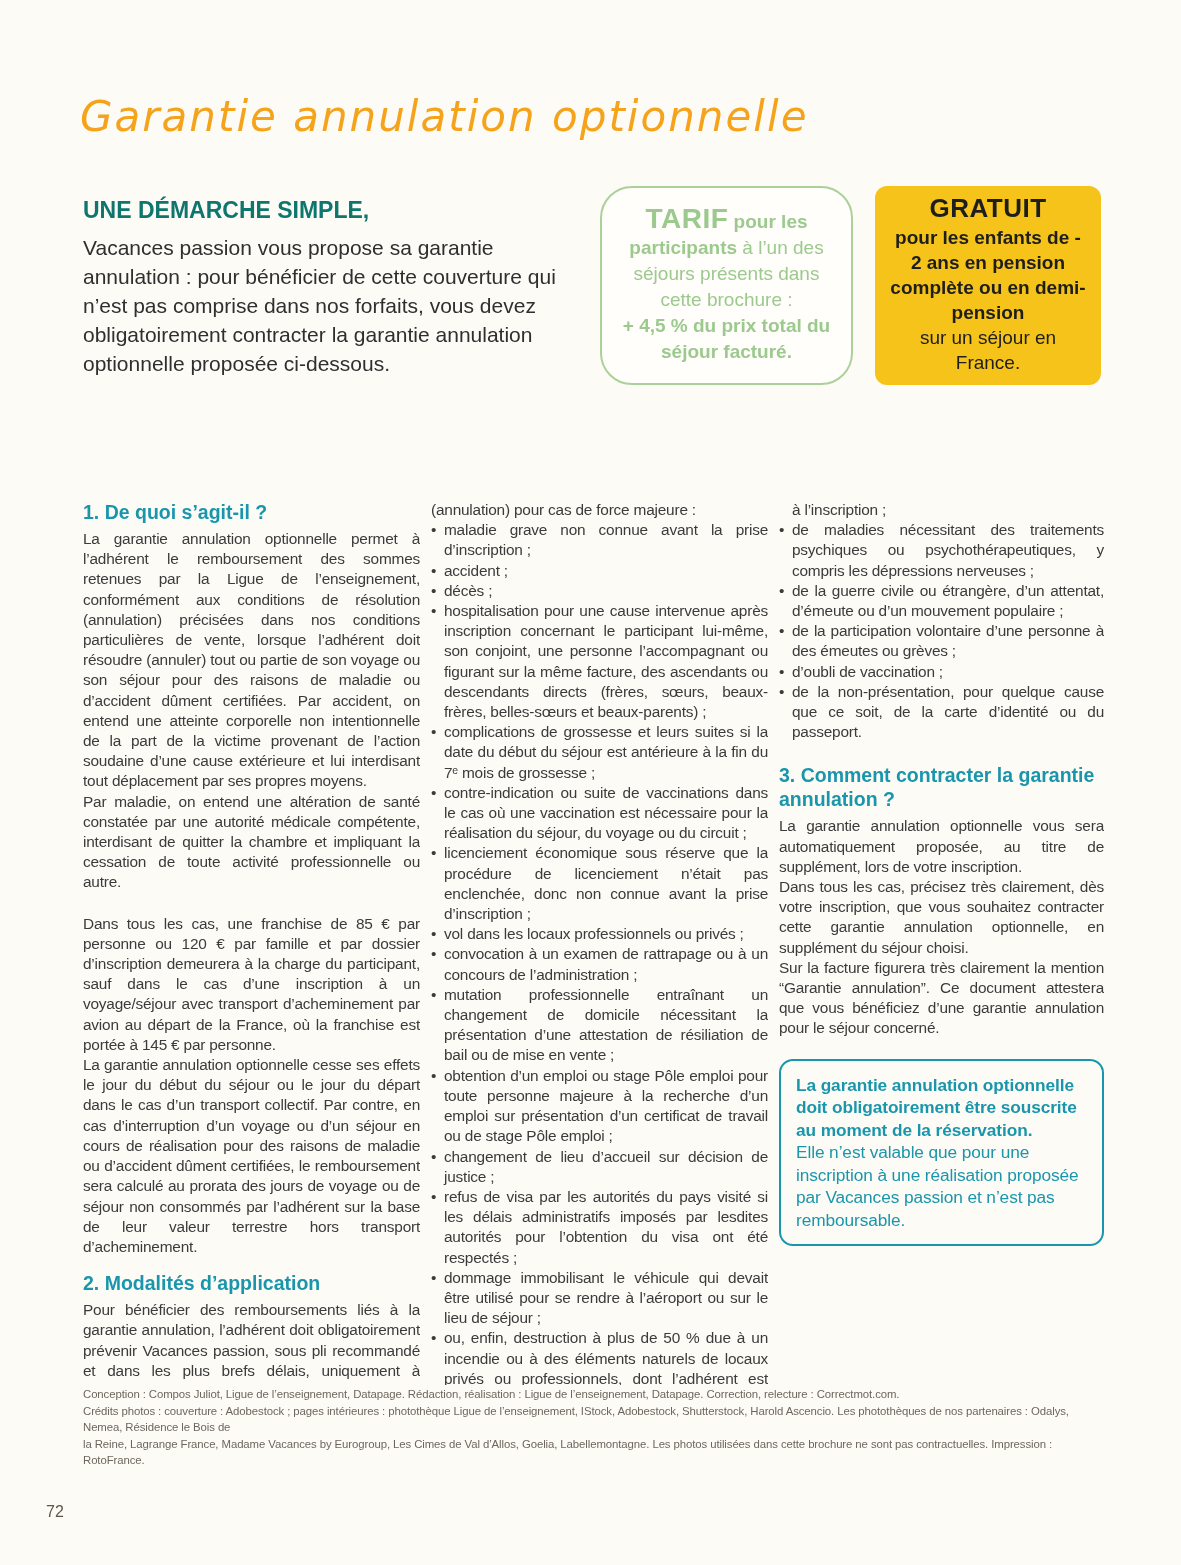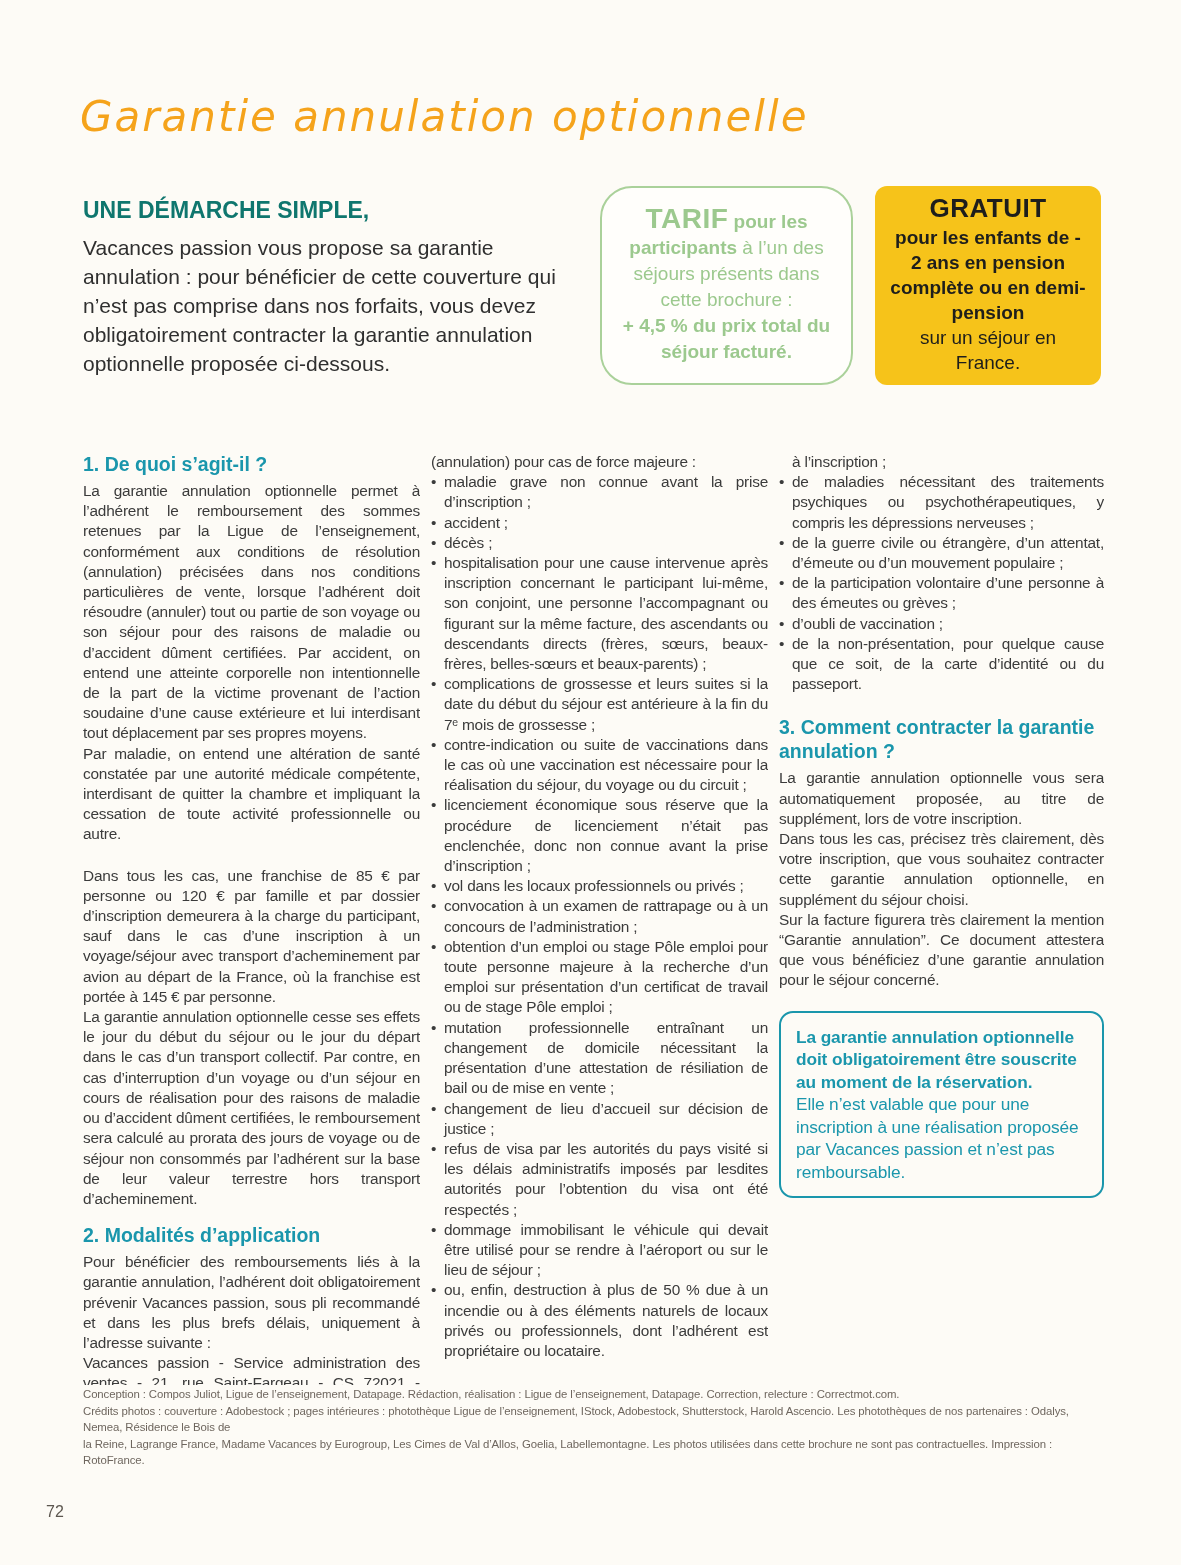--- a/index.html
+++ b/index.html
@@ -35,21 +35,21 @@
     display:flex;align-items:center;justify-content:center;box-sizing:border-box;
   }
   .gratuit-text{width:200px;text-align:center;color:#1e1e1c;font-size:19px;line-height:25px;}
   .gratuit-title{font-size:26px;font-weight:bold;letter-spacing:.5px;display:block;margin-bottom:4px;}
   
   .columns{
     position:absolute;left:83px;top:452px;width:1021px;height:933px;
     display:grid;grid-template-columns:337px 337px 325px;column-gap:11px;
     overflow:hidden;
   }
-  .col{overflow:hidden;}
+  .col{overflow:hidden;margin-top:48px;}
   .section-heading{
     color:#1a96ac;font-size:19.5px;font-weight:bold;line-height:24px;margin:0 0 5px 0;
   }
   .body-p{
     font-size:15.4px;line-height:20.2px;letter-spacing:-.2px;
     text-align:justify;margin:0;color:#3b3b3b;
   }
   .gap-lg{margin-top:21px;}
   .gap-md{margin-top:14px;}
   .bullets{list-style:none;margin:0;padding:0;}
@@ -125,22 +125,22 @@
 
       <li>maladie grave non connue avant la prise d’inscription ;</li>
           <li>accident ;</li>
           <li>décès ;</li>
           <li>hospitalisation pour une cause intervenue après inscription concernant le participant lui-même, son conjoint, une personne l’accompagnant ou figurant sur la même facture, des ascendants ou descendants directs (frères, sœurs, beaux-frères, belles-sœurs et beaux-parents) ;</li>
           <li>complications de grossesse et leurs suites si la date du début du séjour est antérieure à la fin du 7ᵉ mois de grossesse ;</li>
           <li>contre-indication ou suite de vaccinations dans le cas où une vaccination est nécessaire pour la réalisation du séjour, du voyage ou du circuit ;</li>
           <li>licenciement économique sous réserve que la procédure de licenciement n’était pas enclenchée, donc non connue avant la prise d’inscription ;</li>
           <li>vol dans les locaux professionnels ou privés ;</li>
           <li>convocation à un examen de rattrapage ou à un concours de l’administration ;</li>
+          <li>mutation professionnelle entraînant un changement de domicile nécessitant la présentation d’une attestation de résiliation de bail ou de mise en vente ;</li>
           <li>obtention d’un emploi ou stage Pôle emploi pour toute personne majeure à la recherche d’un emploi sur présentation d’un certificat de travail ou de stage Pôle emploi ;</li>
-          <li>mutation professionnelle entraînant un changement de domicile nécessitant la présentation d’une attestation de résiliation de bail ou de mise en vente ;</li>
           <li>changement de lieu d’accueil sur décision de justice ;</li>
           <li>refus de visa par les autorités du pays visité si les délais administratifs imposés par lesdites autorités pour l’obtention du visa ont été respectés ;</li>
           <li>dommage immobilisant le véhicule qui devait être utilisé pour se rendre à l’aéroport ou sur le lieu de séjour ;</li>
           <li>ou, enfin, destruction à plus de 50 % due à un incendie ou à des éléments naturels de locaux privés ou professionnels, dont l’adhérent est propriétaire ou locataire.</li>
         </ul>
       <p class="body-p gap-lg">Principales conditions d’exclusion :</p>
 
     </div>
 
     <div class="col">

